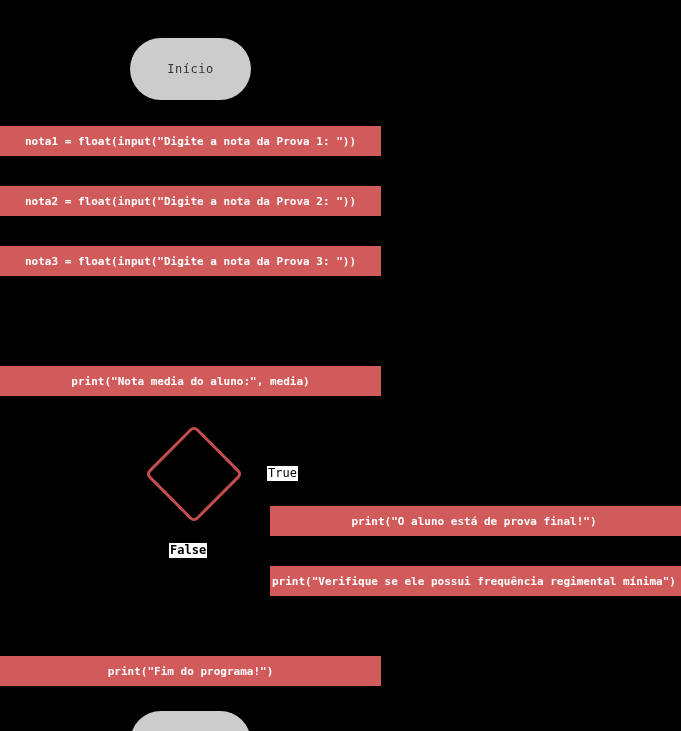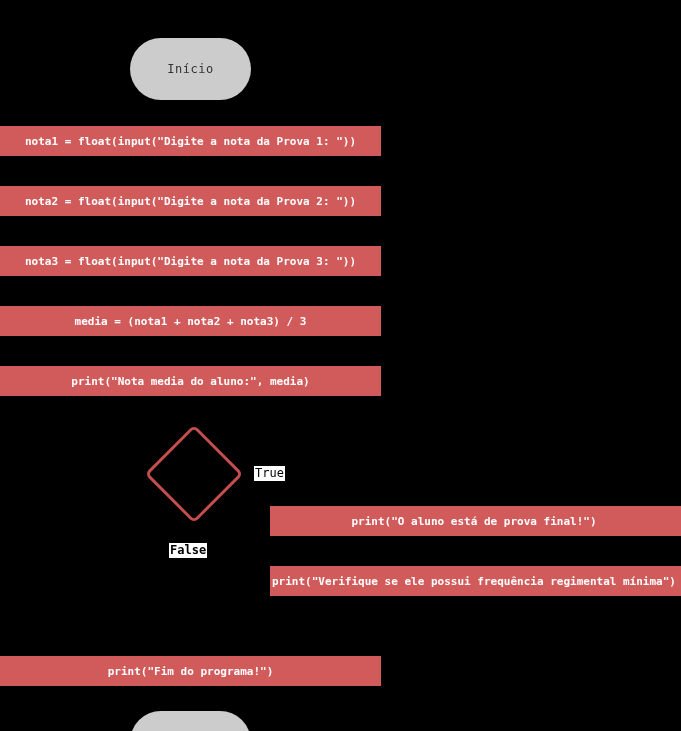--- a/index.html
+++ b/index.html
@@ -99,34 +99,31 @@
   </div>
 
   <div class="process" style="left:0px; top:146px; width:381px; height:30px;">
     <span>nota2 = float(input("Digite a nota da Prova 2: "))</span>
   </div>
 
   <div class="process" style="left:0px; top:206px; width:381px; height:30px;">
     <span>nota3 = float(input("Digite a nota da Prova 3: "))</span>
   </div>
 
-  <div class="process" style="left:0px; top:266px; width:381px; height:30px;">
-    <span>media = (nota1 + nota2 + nota3) / 3</span>
-  </div>
 
   <div class="process" style="left:0px; top:326px; width:381px; height:30px;">
     <span>print("Nota media do aluno:", media)</span>
   </div>
 
   <div class="decision" style="left:145px; top:385px; width:91px; height:91px;">
     <div class="dshape"></div>
 
   </div>
 
-  <div class="edge-label" style="left:254px; top:426px;">
+  <div class="edge-label" style="left:267px; top:426px;">
     <span>True</span>
   </div>
 
   <div class="edge-label" style="left:169px; top:503px;font-weight:bold;">
     <span>False</span>
   </div>
 
   <div class="process" style="left:270px; top:466px; width:420px; height:30px; justify-content:center; padding-right:12px;">
     <span>print("O aluno está de prova final!")</span>
   </div>

